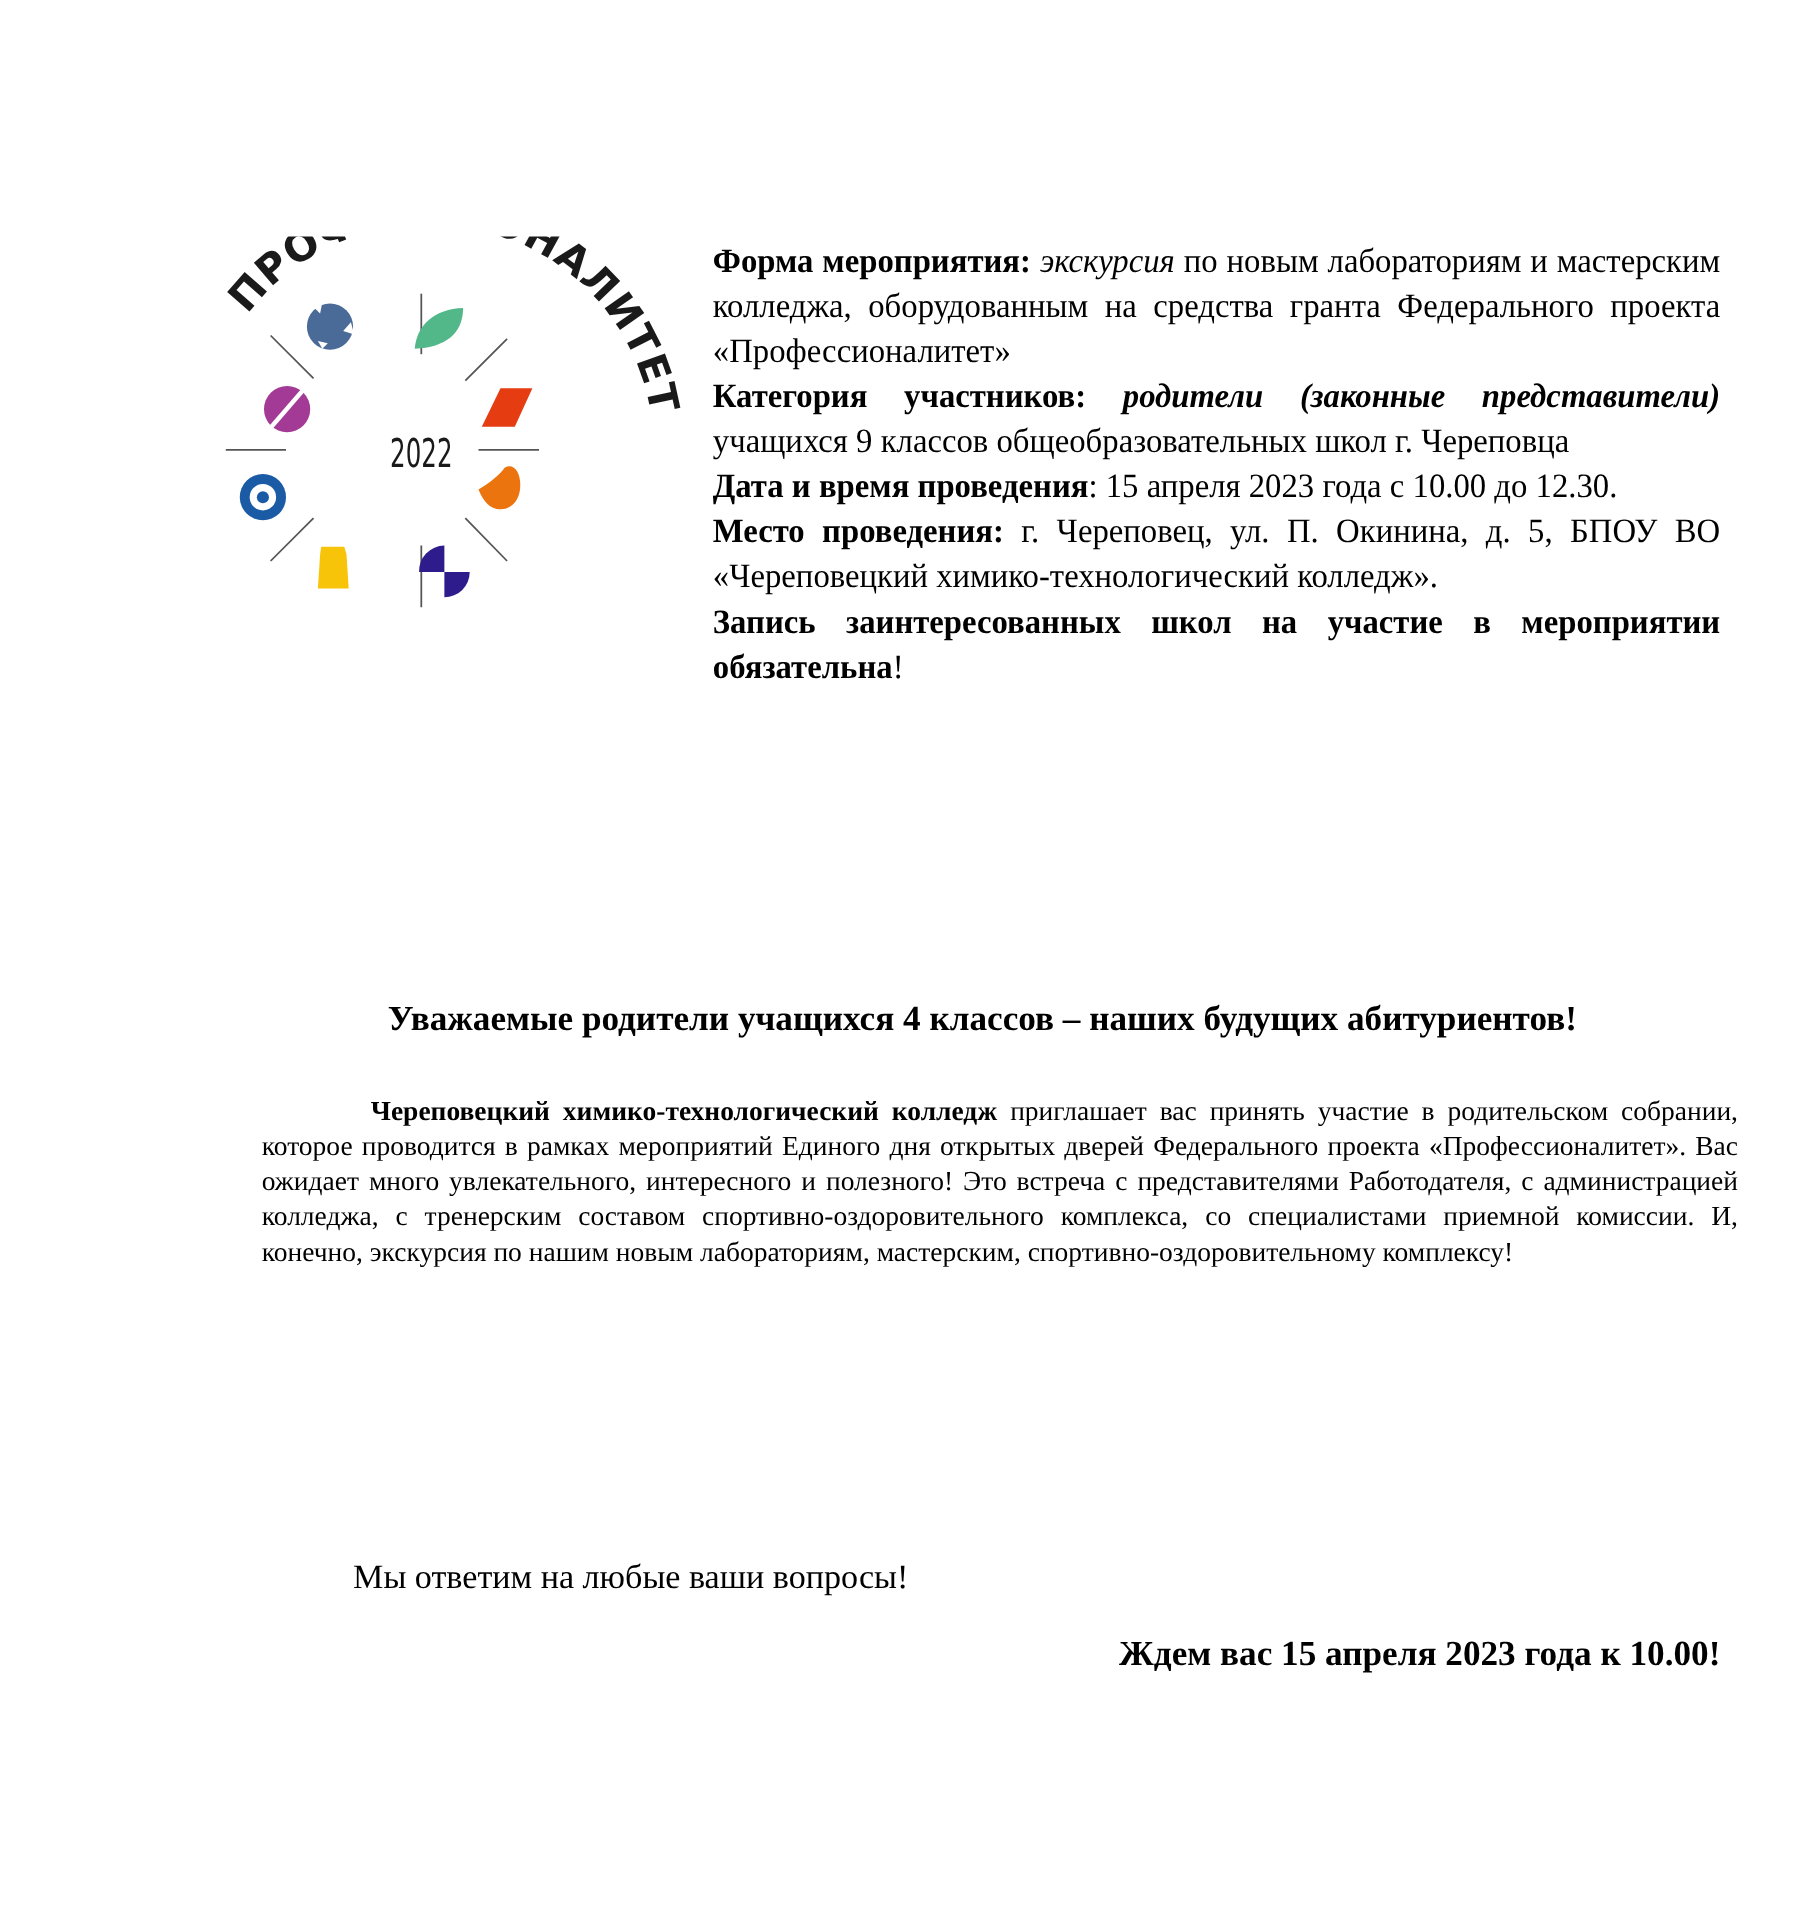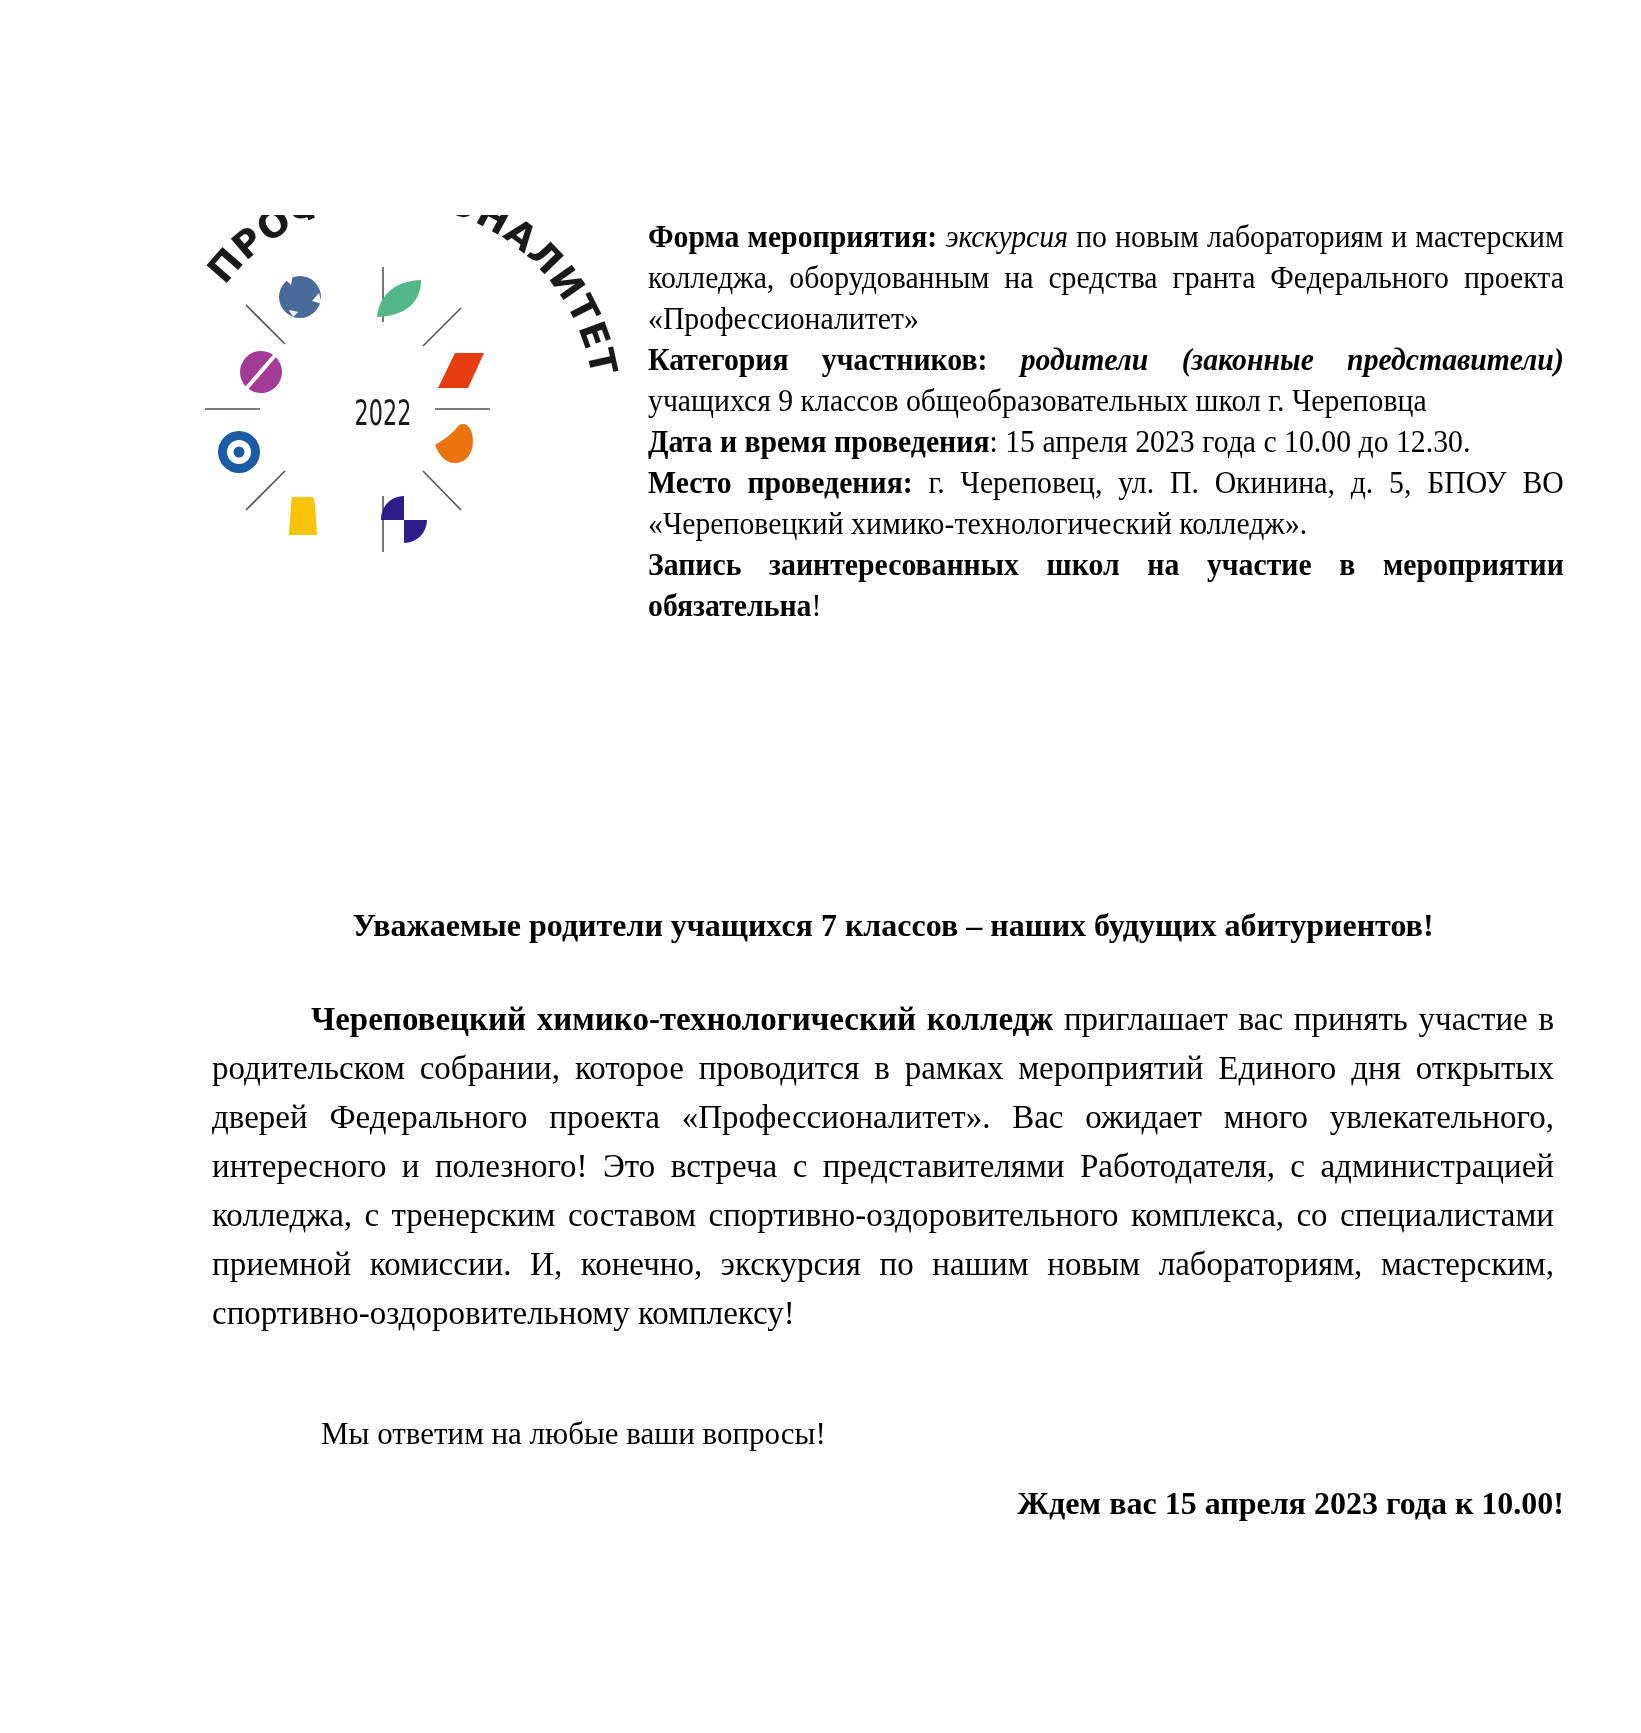--- a/index.html
+++ b/index.html
@@ -20,22 +20,22 @@
   }
   .info p { margin: 0; }
   .b { font-weight: bold; }
   .i { font-style: italic; }
   .bi { font-weight: bold; font-style: italic; }
   .title {
     position: absolute; left: 222px; top: 905px; width: 1342px;
     font-size: 32px; line-height: 40px; font-weight: bold; text-align: center;
   }
   .body-text {
-    position: absolute; left: 212px; top: 995px; width: 1342px;
-    font-size: 33px; line-height: 49px; text-align: justify;
+    position: absolute; left: 238px; top: 995px; width: 1342px;
+    font-size: 25px; line-height: 32px; text-align: justify;
     text-align-last: left;
   }
   .body-text p { margin: 0; text-indent: 99px; }
   .closing {
     position: absolute; left: 321px; top: 1395px;
     font-size: 31px; line-height: 40px; margin-top: 19px;
   }
   .final {
     position: absolute; left: 222px; top: 1483px; width: 1342px;
     font-size: 32px; line-height: 40px; font-weight: bold; text-align: right;
@@ -114,21 +114,21 @@
     <span class="b">Дата и время проведения</span><span>: 15 апреля 2023 года с 10.00 до 12.30.</span>
   </p>
   <p>
     <span class="b">Место проведения:</span><span> г. Череповец, ул. П. Окинина, д. 5, БПОУ ВО «Череповецкий химико-технологический колледж».</span>
   </p>
   <p>
     <span class="b">Запись заинтересованных школ на участие в мероприятии обязательна</span><span>!</span>
   </p>
 </div>
 
-<div class="title">Уважаемые родители учащихся 7 классов – наших будущих абитуриентов!</div>
+<div class="title">Уважаемые родители учащихся 4 классов – наших будущих абитуриентов!</div>
 
 <div class="body-text">
   <p><span class="b">Череповецкий химико-технологический колледж</span><span> приглашает вас принять участие в родительском собрании, которое проводится в рамках мероприятий Единого дня открытых дверей Федерального проекта «Профессионалитет».  Вас ожидает много увлекательного, интересного и полезного! Это встреча с представителями Работодателя, с администрацией колледжа,  с тренерским составом спортивно-оздоровительного комплекса, со специалистами приемной комиссии. И, конечно,  экскурсия по нашим новым лабораториям, мастерским, спортивно-оздоровительному комплексу!</span></p>
 </div>
 
 <div class="closing">Мы ответим на любые ваши вопросы!</div>
 
 <div class="final">Ждем вас 15 апреля 2023 года к 10.00!</div>
 
 </body></html>

